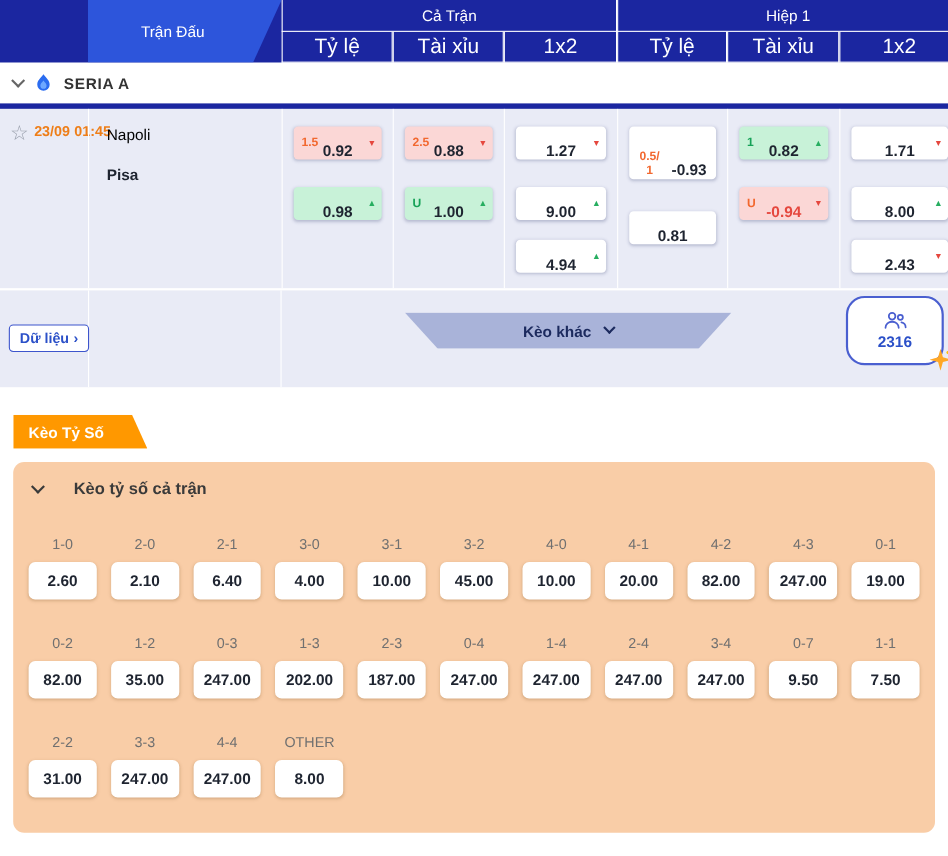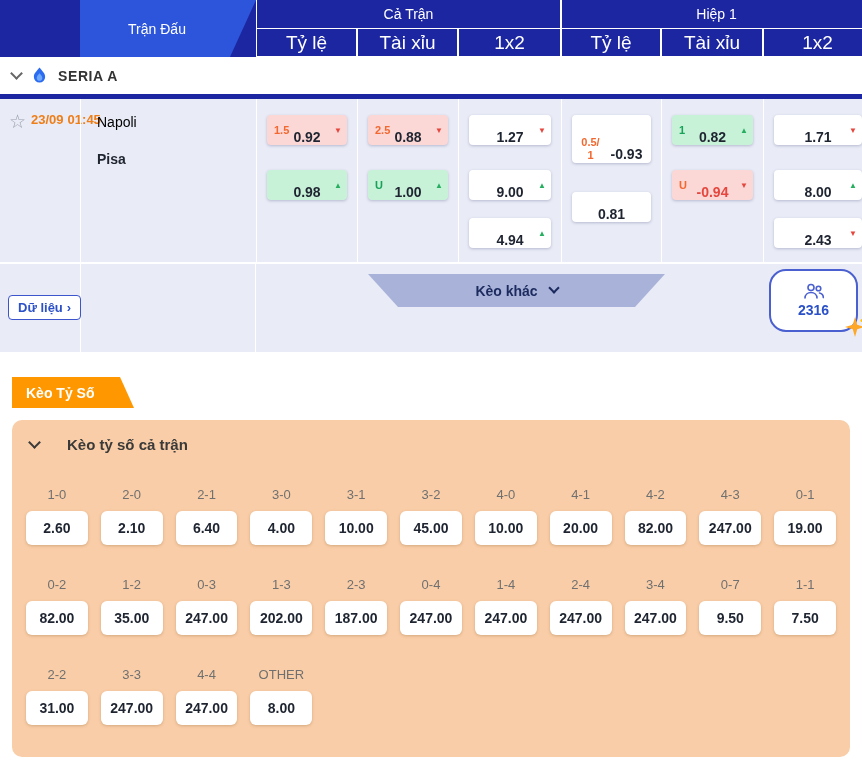--- a/index.html
+++ b/index.html
@@ -56,21 +56,21 @@
   .wrapline { position:static; transform:none; font-size:11px; font-weight:bold; color:#f2682f; width:24px; line-height:1.25; text-align:center; word-break:break-all; }
   .wrapval { width:36px; line-height:1.2; text-align:center; word-break:break-all; }
 
   
   .arow { position:absolute; top:262px; left:0; width:862px; height:90px; background:#e9ebf6; border-top:2px solid #fff; }
   .vline { position:absolute; top:0; bottom:0; width:1px; background:#fff; }
   .vl1 { left:80px; } .vl2 { left:255px; }
   .data-btn { position:absolute; left:8px; top:31px; background:#fff; border:1px solid #3d55cc; border-radius:4px;
               color:#2b50c8; font-size:13px; font-weight:bold; padding:4px 9px; display:flex; align-items:center; gap:4px;
               cursor:pointer; font-family:inherit; }
-  .more-bar { position:absolute; left:368px; top:10px; width:297px; height:33px; background:#a9b3d9;
+  .more-bar { position:absolute; left:368px; top:20px; width:297px; height:33px; background:#a9b3d9;
               clip-path:polygon(0 0,100% 0,calc(100% - 30px) 100%,30px 100%);
               display:flex; align-items:center; justify-content:center; gap:12px; font-size:14px; font-weight:bold; color:#1c2a5e; cursor:pointer;text-align:center; }
   .chev-dark { width:8px; height:8px; border-right:2px solid #1c2a5e; border-bottom:2px solid #1c2a5e; transform:rotate(45deg); margin-top:-5px; }
   .viewers { position:absolute; right:4px; top:5px; width:89px; height:63px; background:#fff; border:2px solid #4a5fd0;
              border-radius:17px; display:flex; flex-direction:column; align-items:center; justify-content:center; gap:3px; cursor:pointer; }
   .viewers .num { color:#2b50c8; font-size:14px; font-weight:bold; }
   .sparkle { position:absolute; right:-9px; bottom:-7px; }
 
   
   .stab { position:absolute; left:12px; top:377px; width:122px; height:31px; background:#ff9800;

